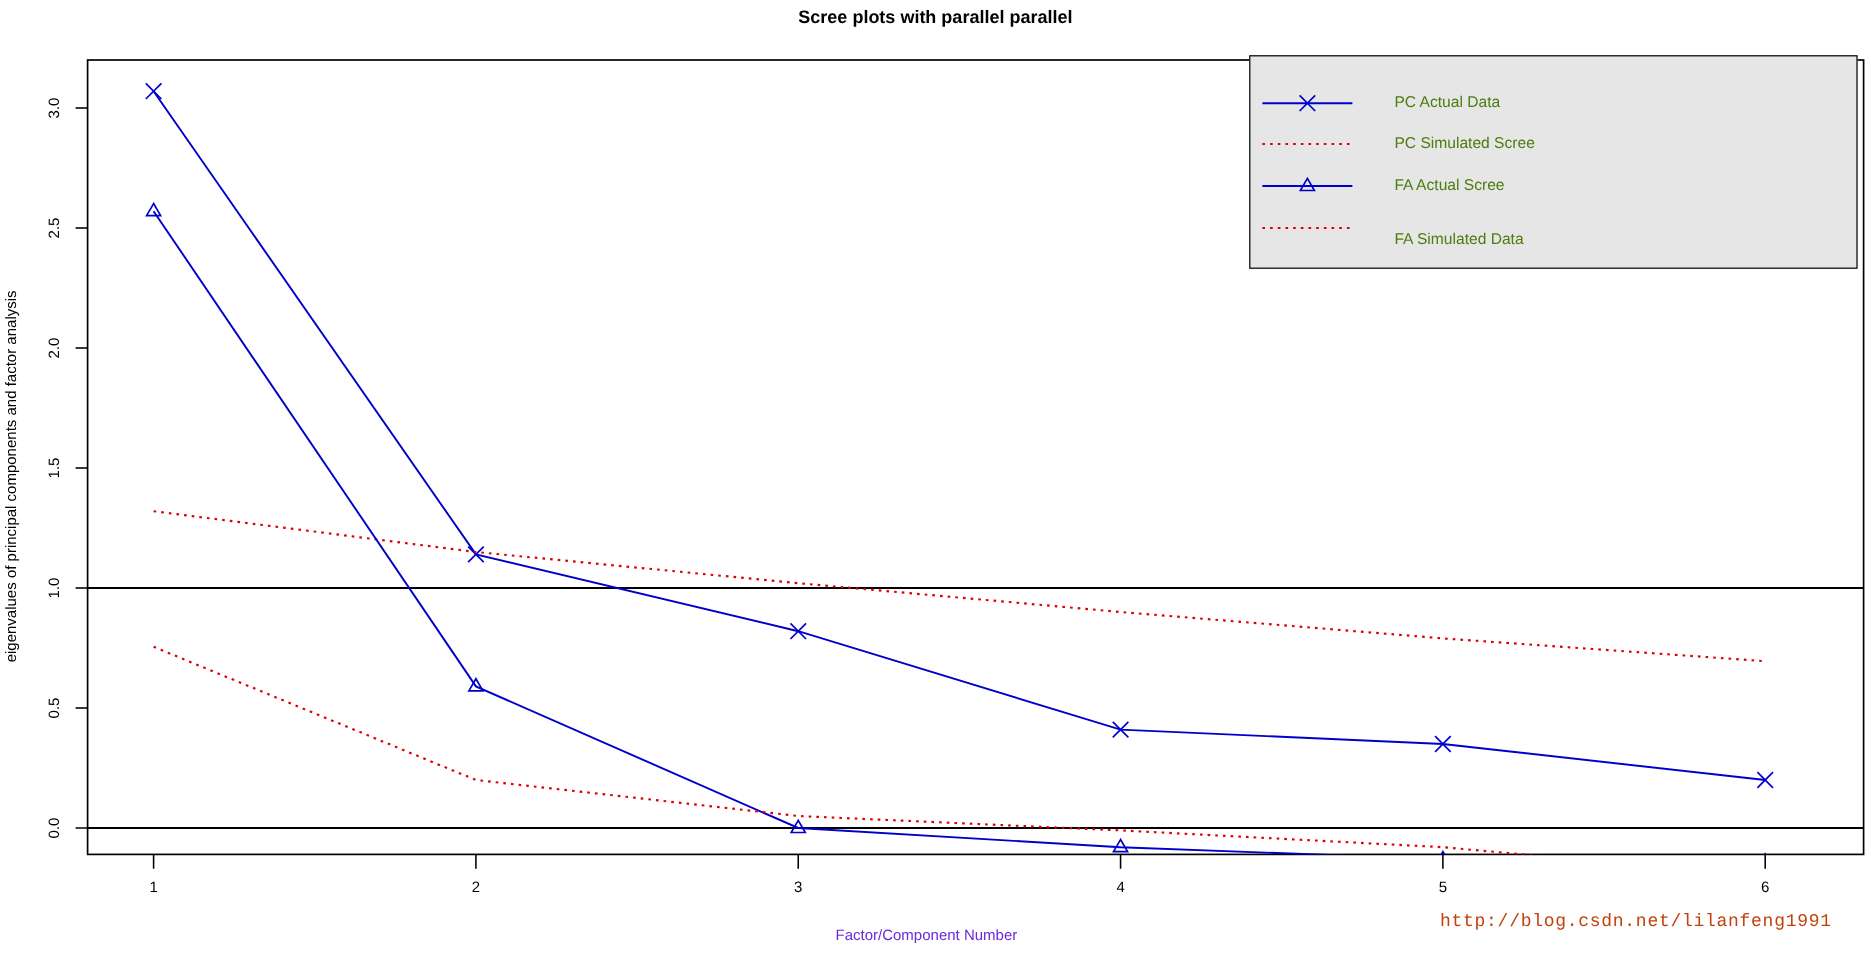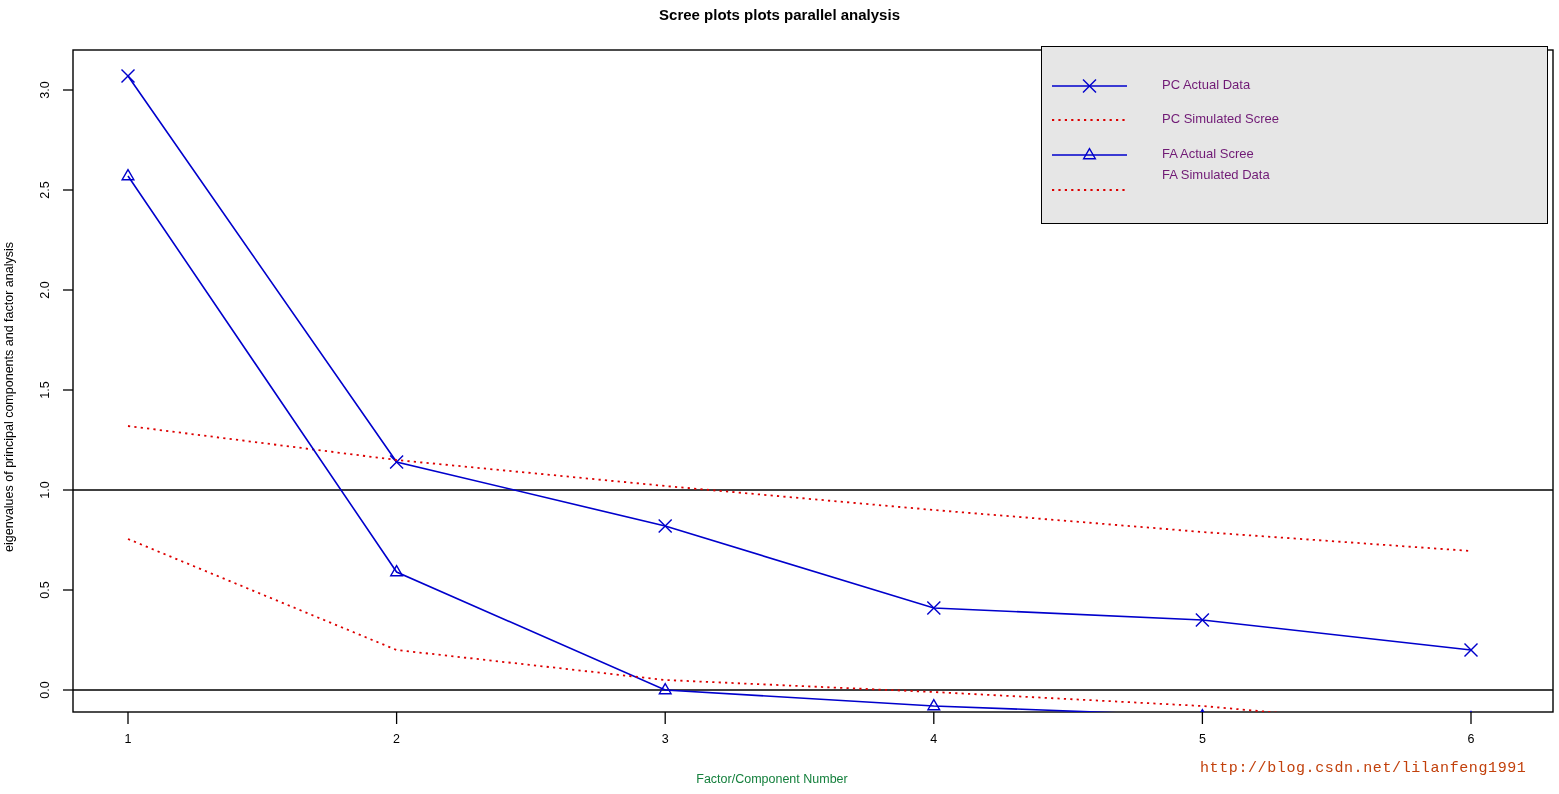--- a/index.html
+++ b/index.html
@@ -47,21 +47,21 @@
     line-height: 18px;
     font-family: "Liberation Sans", sans-serif;
   }
   #x-axis-title {
     position: absolute;
     left: 0;
     top: 772px;
     width: 1544px;
     text-align: center;
     font-size: 12.5px;
-    color: #15803d;
+    color: #6d28d9;
     font-family: "Liberation Sans", sans-serif;
   }
   
   .ytick-label {
     position: absolute;
     font-size: 12.5px;
     color: #000000;
     white-space: nowrap;
     transform-origin: 50% 50%;
     transform: rotate(-90deg);
@@ -83,21 +83,21 @@
     top: 46px;
     width: 507px;
     height: 178px;
     background: #e6e6e6;
     border: 1px solid #000000;
     box-sizing: border-box;
   }
   .legend-label {
     position: absolute;
     font-size: 13px;
-    color: #701a75;
+    color: #4d7c0f;
     white-space: nowrap;
     font-family: "Liberation Sans", sans-serif;
   }
   
   #watermark {
     position: absolute;
     left: 1200px;
     top: 760px;
     font-size: 15px;
     color: #c2410c;
@@ -105,21 +105,21 @@
     white-space: nowrap;
     font-family: "Liberation Mono", monospace;
   }
   svg { display: block; }
 </style>
 </head>
 <body>
 
 <div id="root">
 
-  <div id="chart-title">Scree plots plots parallel analysis</div>
+  <div id="chart-title">Scree plots with parallel parallel</div>
 
   <div id="y-axis-title">eigenvalues of principal components and factor analysis</div>
   <div id="x-axis-title">Factor/Component Number</div>
 
   <svg id="plot-svg" width="1559" height="794" style="position:absolute;left:0;top:0;">
     <defs>
         <clipPath id="plotclip">
           <rect x="73" y="50" width="1480" height="662"></rect>
         </clipPath>
       </defs>
@@ -222,18 +222,18 @@
         <line x1="10" y1="108" x2="85" y2="108" stroke="#0000cc" stroke-width="1.6"></line>
         <g>
           <polygon points="47.5,101.625 41.65,111.75 53.35,111.75" fill="none" stroke="#0000cc" stroke-width="1.4"></polygon>
         </g>
         <line x1="10" y1="143" x2="85" y2="143" stroke="#dd0000" stroke-width="1.8" stroke-dasharray="2.2,4.2"></line>
       </svg>
     <div id="legend-labels">
         <div class="legend-label" style="left: 120px; top: 30px;">PC  Actual Data</div>
         <div class="legend-label" style="left: 120px; top: 64px;">  PC  Simulated Scree</div>
         <div class="legend-label" style="left: 120px; top: 99px;">FA  Actual Scree</div>
-        <div class="legend-label" style="left: 120px; top: 120px;">  FA  Simulated Data</div>
+        <div class="legend-label" style="left: 120px; top: 144px;">  FA  Simulated Data</div>
       </div>
   </div>
 
   <div id="watermark">http://blog.csdn.net/lilanfeng1991</div>
 </div>
 
 </body></html>

